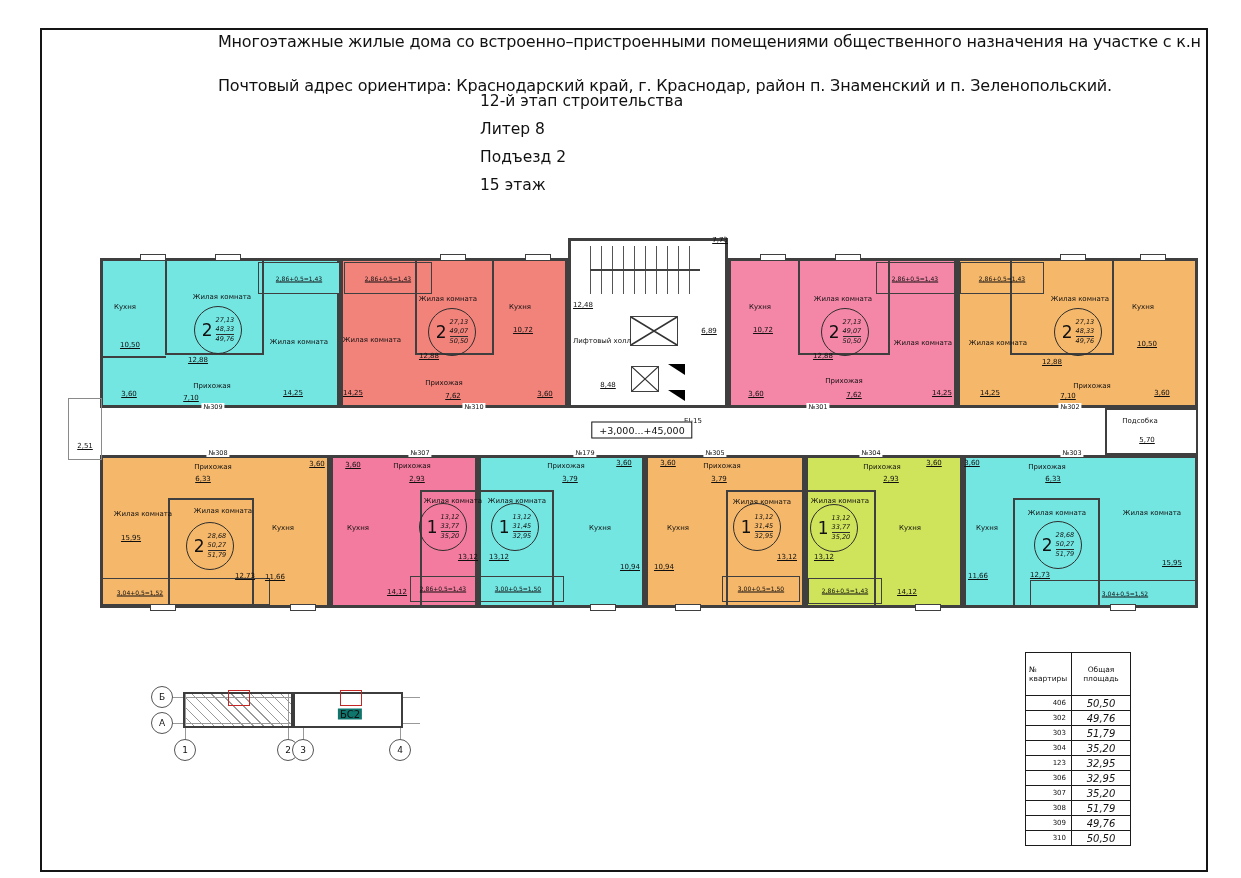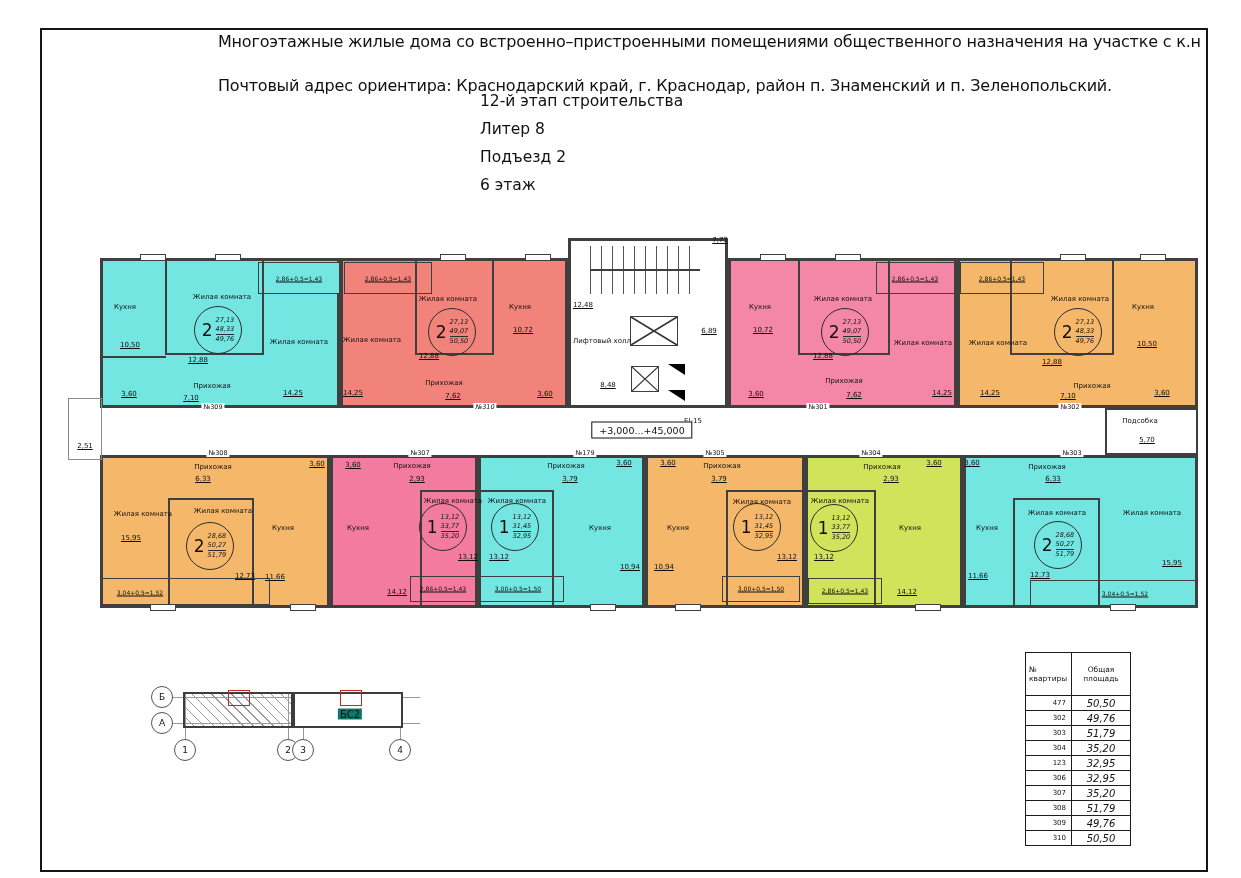--- a/index.html
+++ b/index.html
@@ -49,21 +49,21 @@
 
 <div class="sheet">
 
   <div class="frame" style="left:40px;top:28px;width:1168px;height:844px;"></div>
 
   <div class="hline" style="left:218px;top:32px;">Многоэтажные жилые дома со встроенно–пристроенными помещениями общественного назначения на участке с к.н</div>
   <div class="hline" style="left:218px;top:76px;">Почтовый адрес ориентира: Краснодарский край, г. Краснодар, район п. Знаменский и п. Зеленопольский.</div>
   <div class="hbig" style="left:480px;top:92px;">12-й этап строительства</div>
   <div class="hbig" style="left:480px;top:120px;">Литер 8</div>
   <div class="hbig" style="left:480px;top:148px;">Подъезд 2</div>
-  <div class="hbig" style="left:480px;top:176px;">6 этаж</div>
+  <div class="hbig" style="left:480px;top:176px;">15 этаж</div>
 
   <div class="apt" style="left: 100px; top: 258px; width: 240px; height: 150px; background: rgb(116, 230, 226);"></div>
   <div class="apt" style="left: 340px; top: 258px; width: 228px; height: 150px; background: rgb(242, 131, 123);"></div>
   <div class="core" style="left:568px;top:238px;width:160px;height:170px;"></div>
   <div class="apt" style="left: 728px; top: 258px; width: 229px; height: 150px; background: rgb(244, 135, 168);"></div>
   <div class="apt" style="left: 957px; top: 258px; width: 241px; height: 150px; background: rgb(245, 183, 106);"></div>
 
   <div class="apt" style="left: 100px; top: 455px; width: 230px; height: 153px; background: rgb(245, 183, 106);"></div>
   <div class="apt" style="left: 330px; top: 455px; width: 148px; height: 153px; background: rgb(243, 123, 159);"></div>
   <div class="apt" style="left: 478px; top: 455px; width: 167px; height: 153px; background: rgb(116, 230, 226);"></div>
@@ -185,21 +185,21 @@
   <div class="lbl und" style="left:545px;top:394px;">3,60</div>
   <div class="circ" style="left:452px;top:332px;">
     <span class="circ-n">2</span>
     <span class="circ-vals">
         <i>27,13</i>
         <i>49,07</i>
         <i class="tot">50,50</i>
       </span>
   </div>
   <div class="lbl sm und" style="left:388px;top:278px;">2,86+0,5=1,43</div>
-  <div class="aptnum" style="left:485px;top:407px;font-style:italic;">№310</div>
+  <div class="aptnum" style="left:474px;top:407px;">№310</div>
 
   <div class="lbl" style="left:760px;top:307px;">Кухня</div>
   <div class="lbl und" style="left:763px;top:330px;">10,72</div>
   <div class="lbl" style="left:843px;top:299px;">Жилая комната</div>
   <div class="lbl und" style="left:823px;top:356px;">12,88</div>
   <div class="lbl" style="left:923px;top:343px;">Жилая комната</div>
   <div class="lbl und" style="left:942px;top:393px;">14,25</div>
   <div class="lbl" style="left:844px;top:381px;">Прихожая</div>
   <div class="lbl und" style="left:854px;top:395px;">7,62</div>
   <div class="lbl und" style="left:756px;top:394px;">3,60</div>
@@ -369,21 +369,21 @@
       <tr>
         <th>№
 квартиры</th>
         <th class="c2h">Общая
 площадь</th>
       </tr>
     </thead>
     <tbody>
 
         <tr>
-          <td class="c1">477</td>
+          <td class="c1">406</td>
           <td class="c2">50,50</td>
         </tr>
 
         <tr>
           <td class="c1">302</td>
           <td class="c2">49,76</td>
         </tr>
 
         <tr>
           <td class="c1">303</td>

